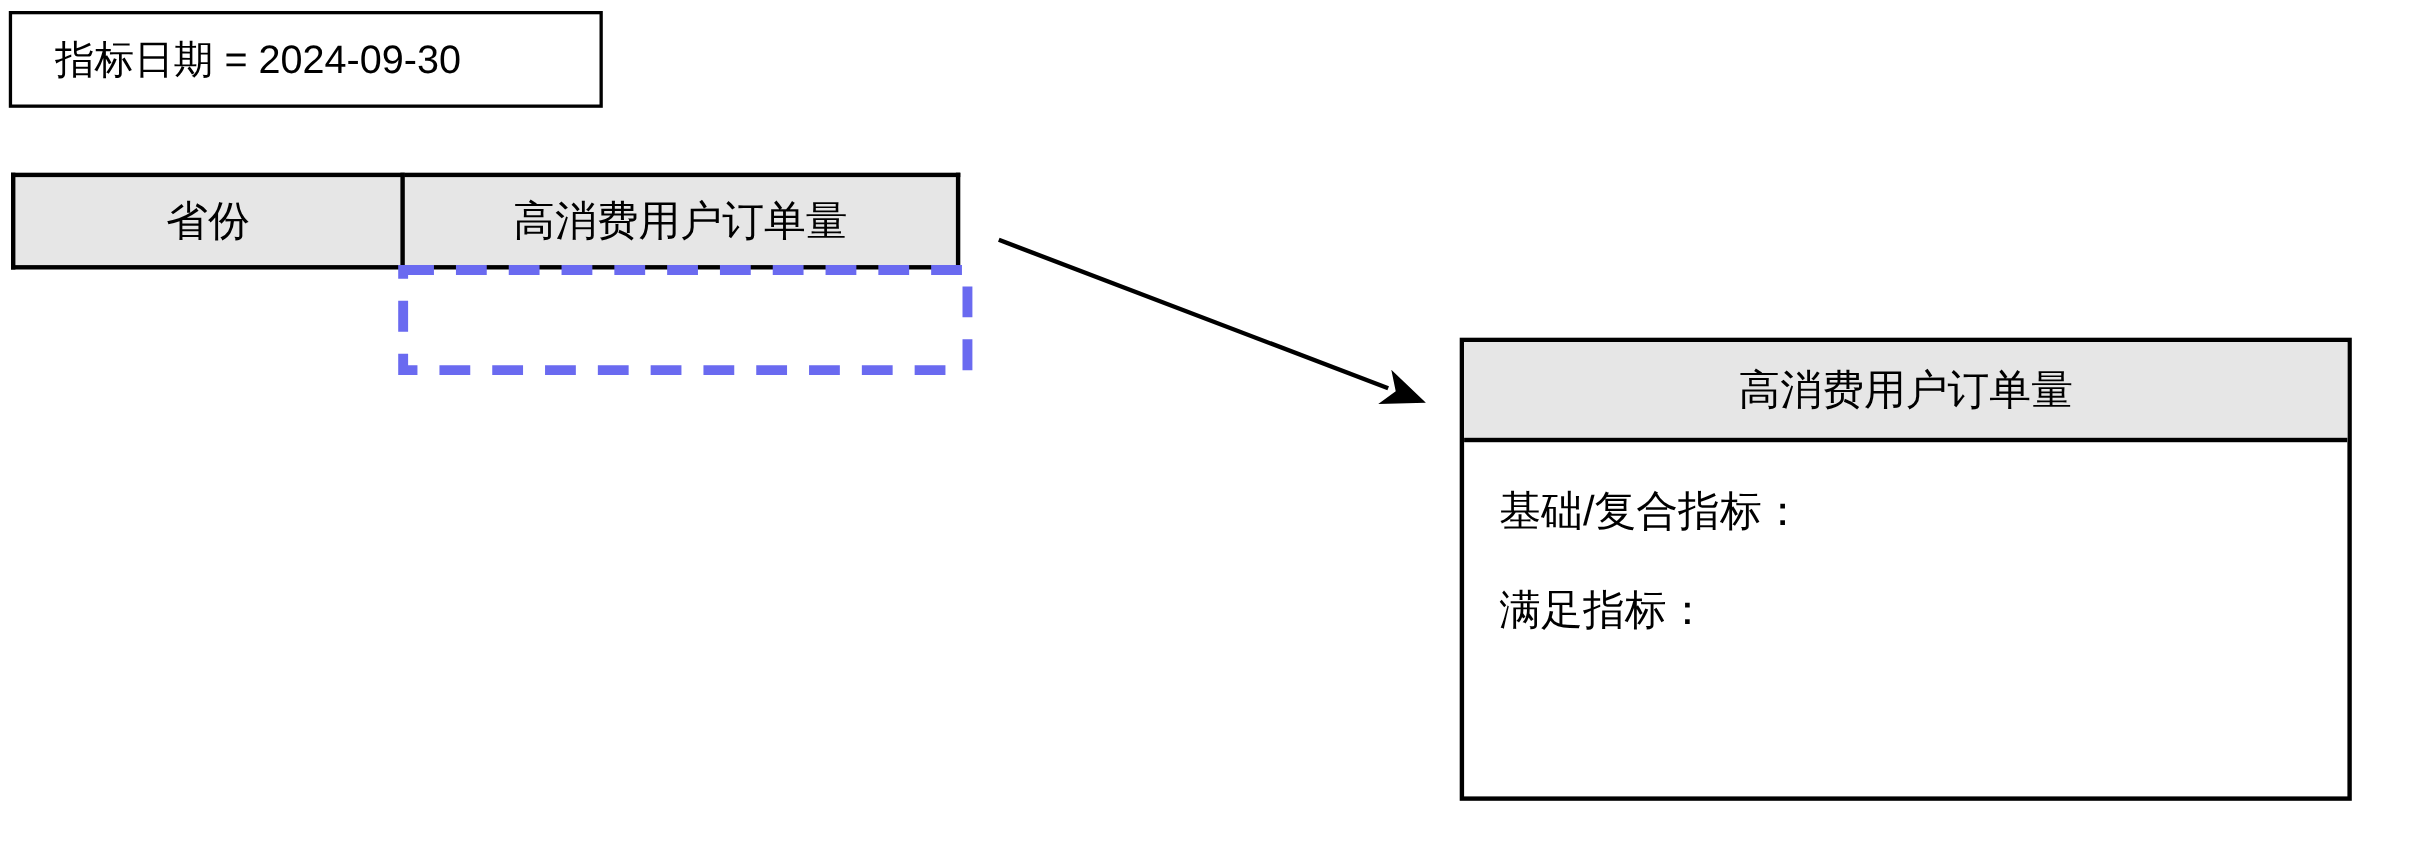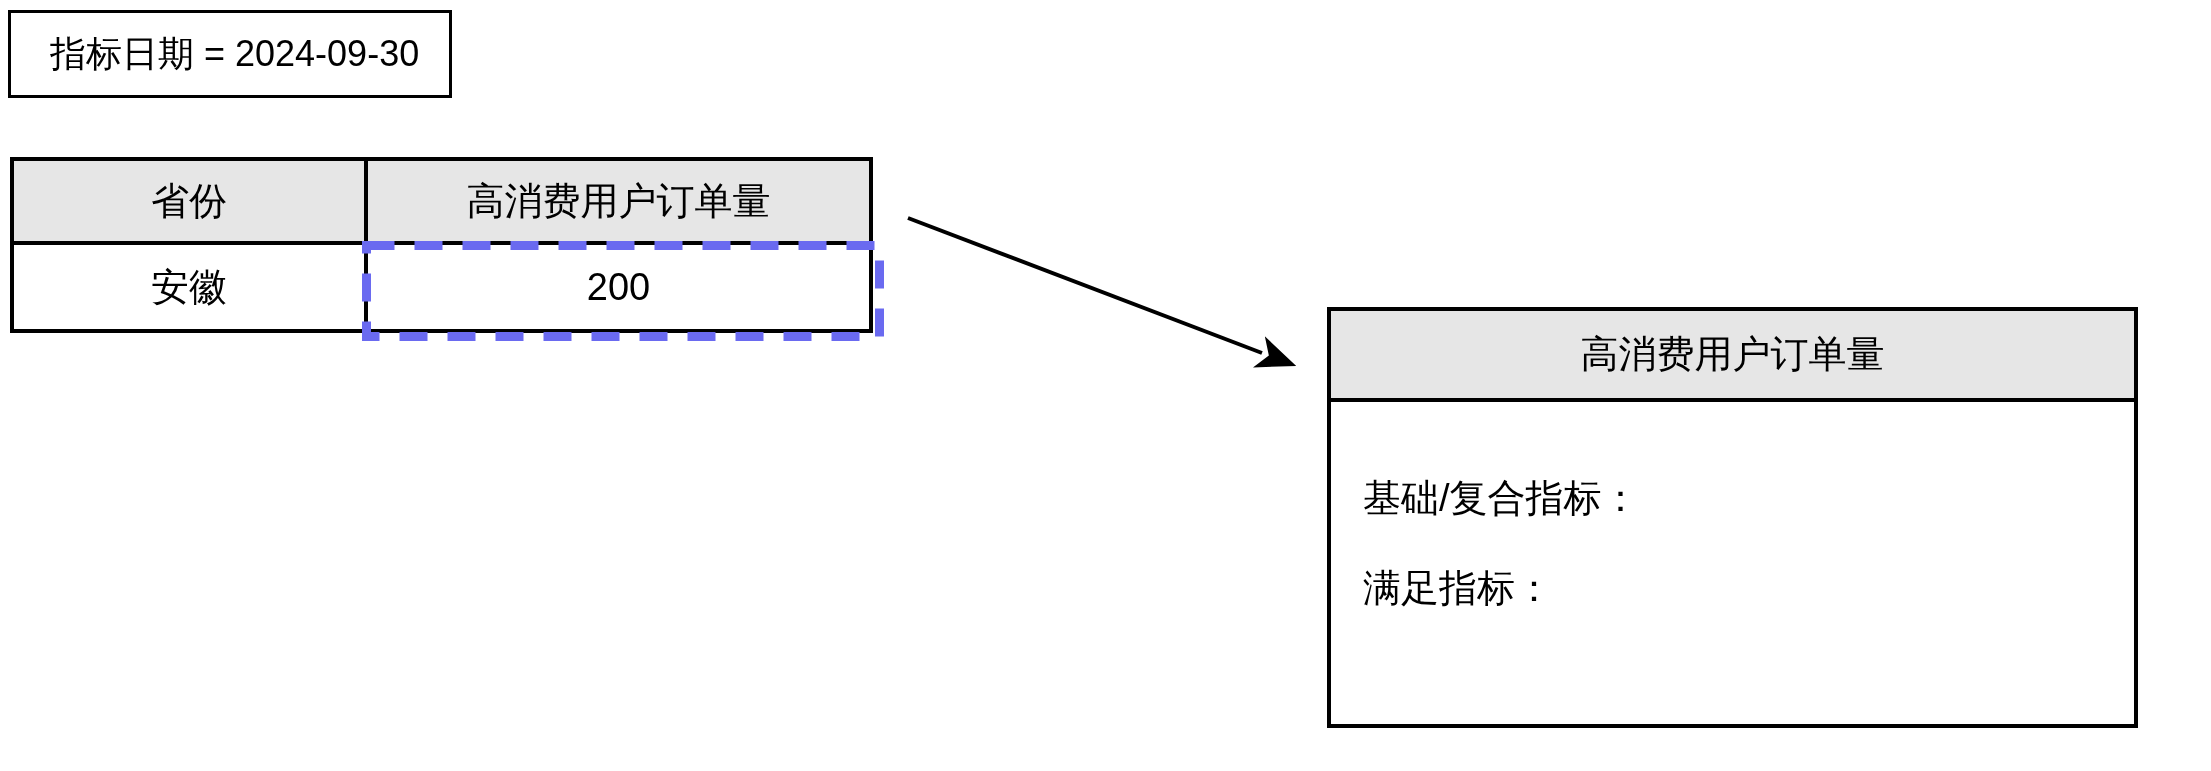--- a/index.html
+++ b/index.html
@@ -14,21 +14,21 @@
     width: 2211px;
     height: 771px;
     background: var(--bg, #FFFFFF);
     overflow: hidden;
   }
 
   
   .date-box {
     position: absolute;
     left: 8px; top: 10px;
-    width: 444px; height: 88px;
+    width: 540px; height: 88px;
     box-sizing: border-box;
     border: 3px solid var(--ink, #000000);
     background: var(--bg, #FFFFFF);
     display: flex;
     align-items: center;
     padding-left: 39px;
     font-size: 36px;
     white-space: nowrap;
   }
 
@@ -78,21 +78,20 @@
     background: var(--header-fill, #E6E6E6);
     display: flex;
     align-items: center;
     justify-content: center;
     font-size: 38px;
   }
   .panel-body {
     padding: 41px 28px 0 32px;
     font-size: 38px;
     line-height: 45px;
-    margin-top: 33px;
   }
   .body-line {
     min-height: 45px;
     white-space: nowrap;
   }
 </style>
 </head>
 <body>
 
 <div class="canvas">
@@ -106,24 +105,20 @@
       <col class="col-province">
       <col class="col-metric">
     </colgroup>
     <thead>
       <tr class="row-header">
         <th>省份</th>
         <th>高消费用户订单量</th>
       </tr>
     </thead>
     <tbody>
-      <tr class="row-data">
-        <td>安徽</td>
-        <td>200</td>
-      </tr>
     </tbody>
   </table>
 
   <svg class="overlay" viewBox="0 0 2211 771">
     <defs>
       <marker id="arrowhead" viewBox="0 0 12 12" refX="1" refY="6" markerWidth="10" markerHeight="10" orient="auto">
         <path d="M0,1 L12,6 L0,11 L3.2,6 Z" style="fill: var(--ink, #000000);"></path>
       </marker>
     </defs>
     <rect x="366.5" y="245.5" width="513" height="91" fill="none" style="stroke: var(--dash, #6A6AF0);" stroke-width="9" stroke-dasharray="28 20"></rect>

